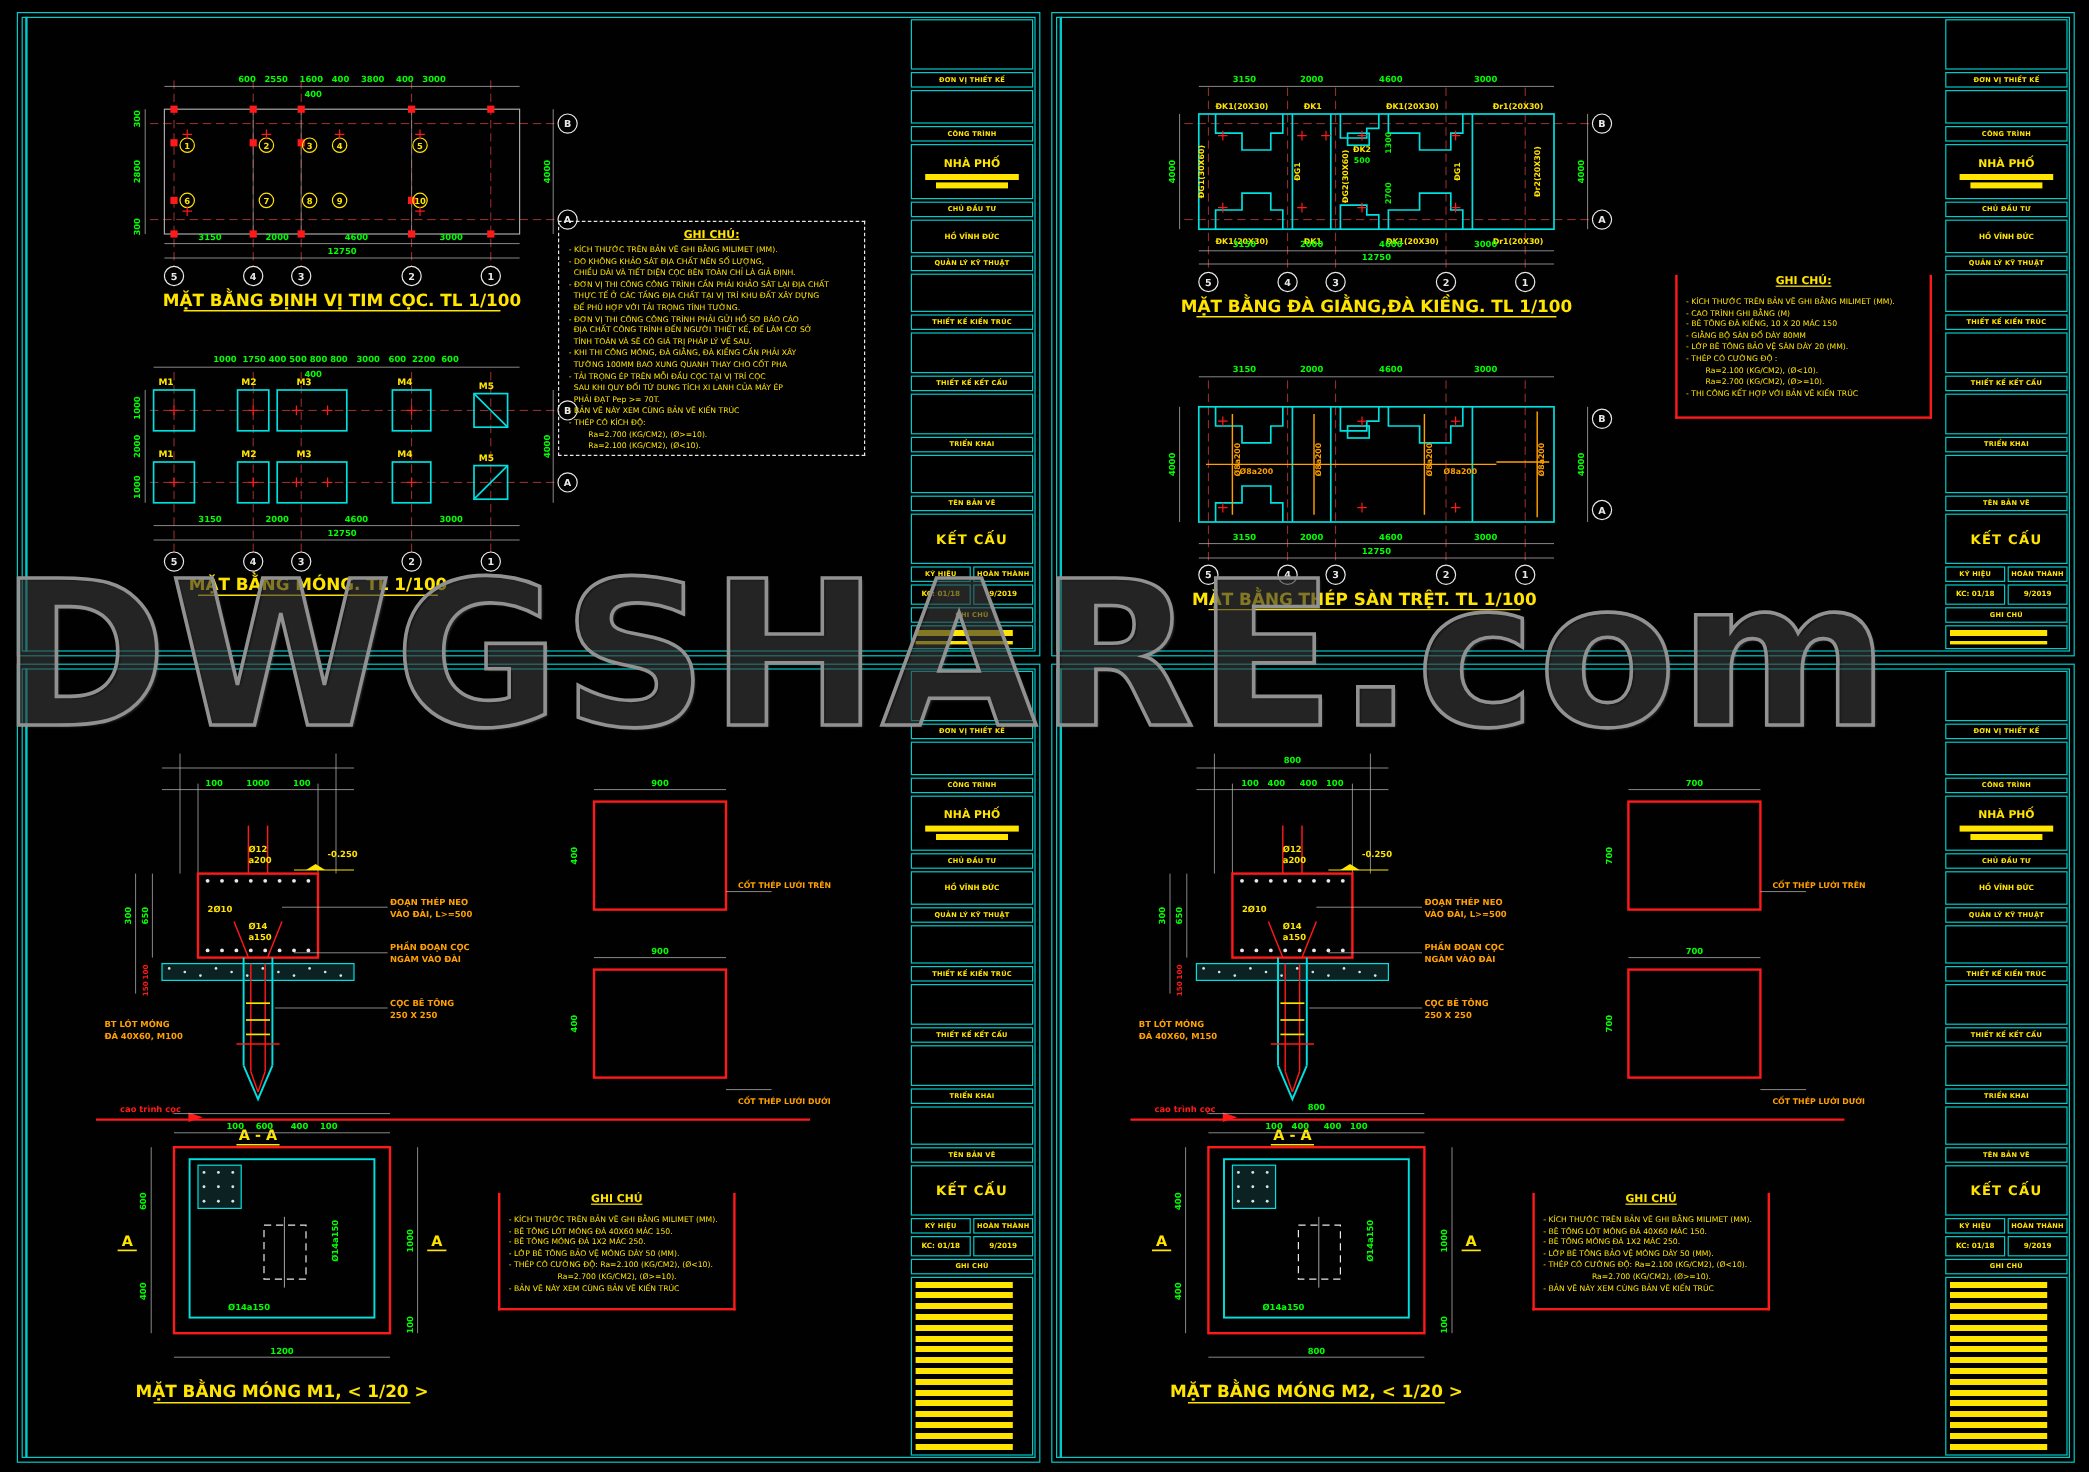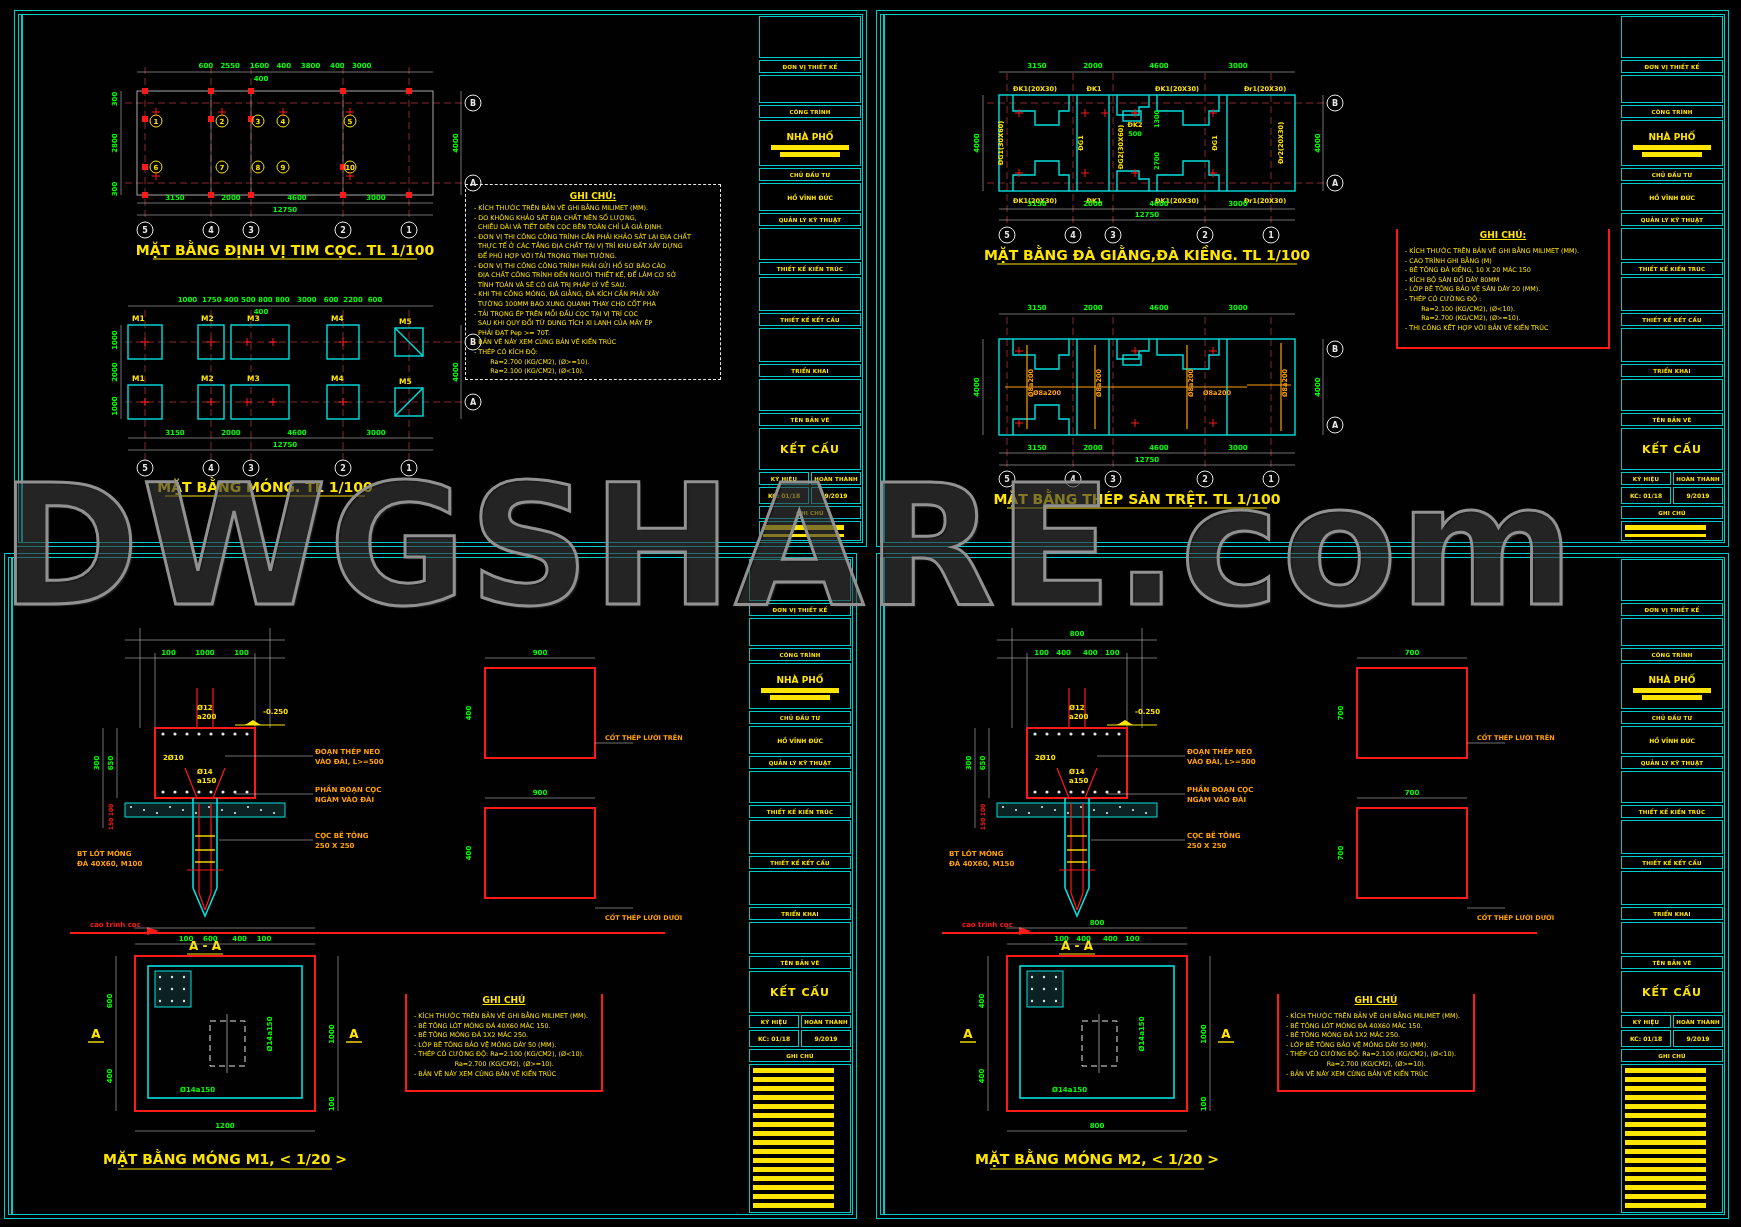--- a/index.html
+++ b/index.html
@@ -271,21 +271,21 @@
       <div class="nt">GHI CHÚ:</div>
       <div class="nl">- KÍCH THƯỚC TRÊN BẢN VẼ GHI BẰNG MILIMET (MM).</div>
       <div class="nl">- DO KHÔNG KHẢO SÁT ĐỊA CHẤT NÊN SỐ LƯỢNG,</div>
       <div class="nl">  CHIỀU DÀI VÀ TIẾT DIỆN CỌC BÊN TOÀN CHỈ LÀ GIẢ ĐỊNH.</div>
       <div class="nl">- ĐƠN VỊ THI CÔNG CÔNG TRÌNH CẦN PHẢI KHẢO SÁT LẠI ĐỊA CHẤT</div>
       <div class="nl">  THỰC TẾ Ở CÁC TẦNG ĐỊA CHẤT TẠI VỊ TRÍ KHU ĐẤT XÂY DỰNG</div>
       <div class="nl">  ĐỂ PHÙ HỢP VỚI TẢI TRỌNG TÍNH TƯỜNG.</div>
       <div class="nl">- ĐƠN VỊ THI CÔNG CÔNG TRÌNH PHẢI GỬI HỒ SƠ BÁO CÁO</div>
       <div class="nl">  ĐỊA CHẤT CÔNG TRÌNH ĐẾN NGƯỜI THIẾT KẾ, ĐỂ LÀM CƠ SỞ</div>
       <div class="nl">  TÍNH TOÁN VÀ SẼ CÓ GIÁ TRỊ PHÁP LÝ VỀ SAU.</div>
-      <div class="nl">- KHI THI CÔNG MÓNG, ĐÀ GIẰNG, ĐÀ KÍCH CẦN PHẢI XÂY</div>
+      <div class="nl">- KHI THI CÔNG MÓNG, ĐÀ GIẰNG, ĐÀ KIỀNG CẦN PHẢI XÂY</div>
       <div class="nl">  TƯỜNG 100MM BAO XUNG QUANH THAY CHO CỐT PHA</div>
       <div class="nl">- TẢI TRỌNG ÉP TRÊN MỖI ĐẦU CỌC TẠI VỊ TRÍ CỌC</div>
       <div class="nl">  SAU KHI QUY ĐỔI TỪ DUNG TÍCH XI LANH CỦA MÁY ÉP</div>
       <div class="nl">  PHẢI ĐẠT Pep &gt;= 70T.</div>
       <div class="nl">- BẢN VẼ NÀY XEM CÙNG BẢN VẼ KIẾN TRÚC</div>
       <div class="nl">- THÉP CÓ KÍCH ĐỘ:</div>
       <div class="nl">        Ra=2.700 (KG/CM2), (Ø&gt;=10).</div>
       <div class="nl">        Ra=2.100 (KG/CM2), (Ø&lt;10).</div>
     </div>
   <div class="titleblock">
@@ -529,21 +529,21 @@
       </g>
       <text x="250" y="227" fill="#ffe400" font-size="14" font-weight="bold" text-anchor="middle">MẶT BẰNG THÉP SÀN TRỆT. TL 1/100</text>
       <line x1="120" y1="231" x2="380" y2="231" stroke="#ffe400" stroke-width="1.2"></line>
     </g>
   </svg>
   <div class="notes redbox" style="left:519px;top:218px;width:196px;height:108px;">
       <div class="nt">GHI CHÚ:</div>
       <div class="nl">- KÍCH THƯỚC TRÊN BẢN VẼ GHI BẰNG MILIMET (MM).</div>
       <div class="nl">- CAO TRÌNH GHI BẰNG (M)</div>
       <div class="nl">- BÊ TÔNG ĐÀ KIỀNG, 10 X 20 MÁC 150</div>
-      <div class="nl">- KÍCH BỘ SÀN ĐỔ DÀY 80MM</div>
+      <div class="nl">- GIẰNG BỘ SÀN ĐỔ DÀY 80MM</div>
       <div class="nl">- LỚP BÊ TÔNG BẢO VỆ SÀN DÀY 20 (MM).</div>
       <div class="nl">- THÉP CÓ CƯỜNG ĐỘ :</div>
       <div class="nl">        Ra=2.100 (KG/CM2), (Ø&lt;10).</div>
       <div class="nl">        Ra=2.700 (KG/CM2), (Ø&gt;=10).</div>
       <div class="nl">- THI CÔNG KẾT HỢP VỚI BẢN VẼ KIẾN TRÚC</div>
     </div>
   <div class="titleblock">
       <div class="tb-cell tb-box" style="height: 40px;"></div>
       <div class="tb-cell tb-hdr">ĐƠN VỊ THIẾT KẾ</div>
       <div class="tb-cell tb-box" style="height: 26px;"></div>
@@ -577,21 +577,21 @@
         <div class="tb-cell tb-val">KC: 01/18</div>
         <div class="tb-cell tb-val">9/2019</div>
       </div>
       <div class="tb-cell tb-hdr">GHI CHÚ</div>
       <div class="tb-cell tb-box tb-note">
         <div class="redact-block"></div>
       </div>
     </div>
 </div>
 
-<div class="sheet" style="left:4px;top:553px;width:851px;height:664px;">
+<div class="sheet" style="left:14px;top:553px;width:851px;height:664px;">
   <div class="frame"></div>
   <div class="edge"></div>
   <div class="fsvg" style="position:absolute;left:10px;top:4px;">
 <svg class="draw2" width="730" height="652" viewBox="0 0 730 652" style="display:block">
  <g transform="translate(70,40)">
   <g stroke="#bdbdbd" stroke-width="0.6" fill="none">
     <line x1="40" y1="60" x2="200" y2="60"></line>
             <line x1="40" y1="42" x2="200" y2="42"></line>
     <line x1="55" y1="30" x2="55" y2="130"></line>
             <line x1="70" y1="55" x2="70" y2="130"></line>

